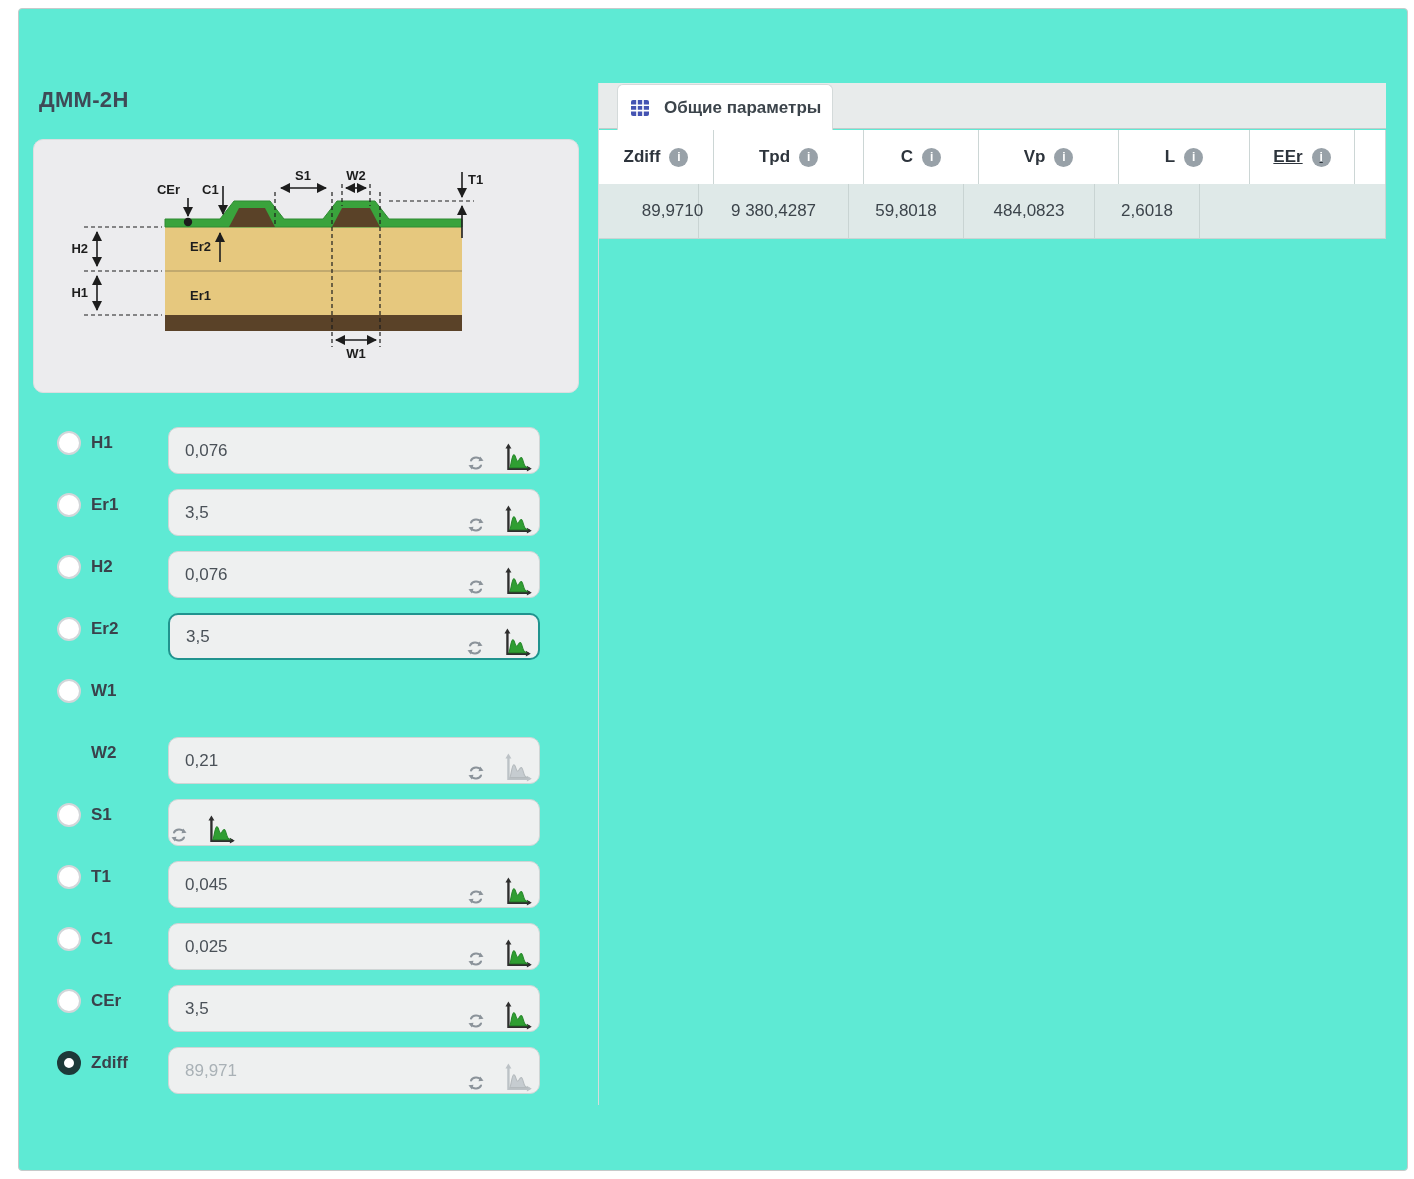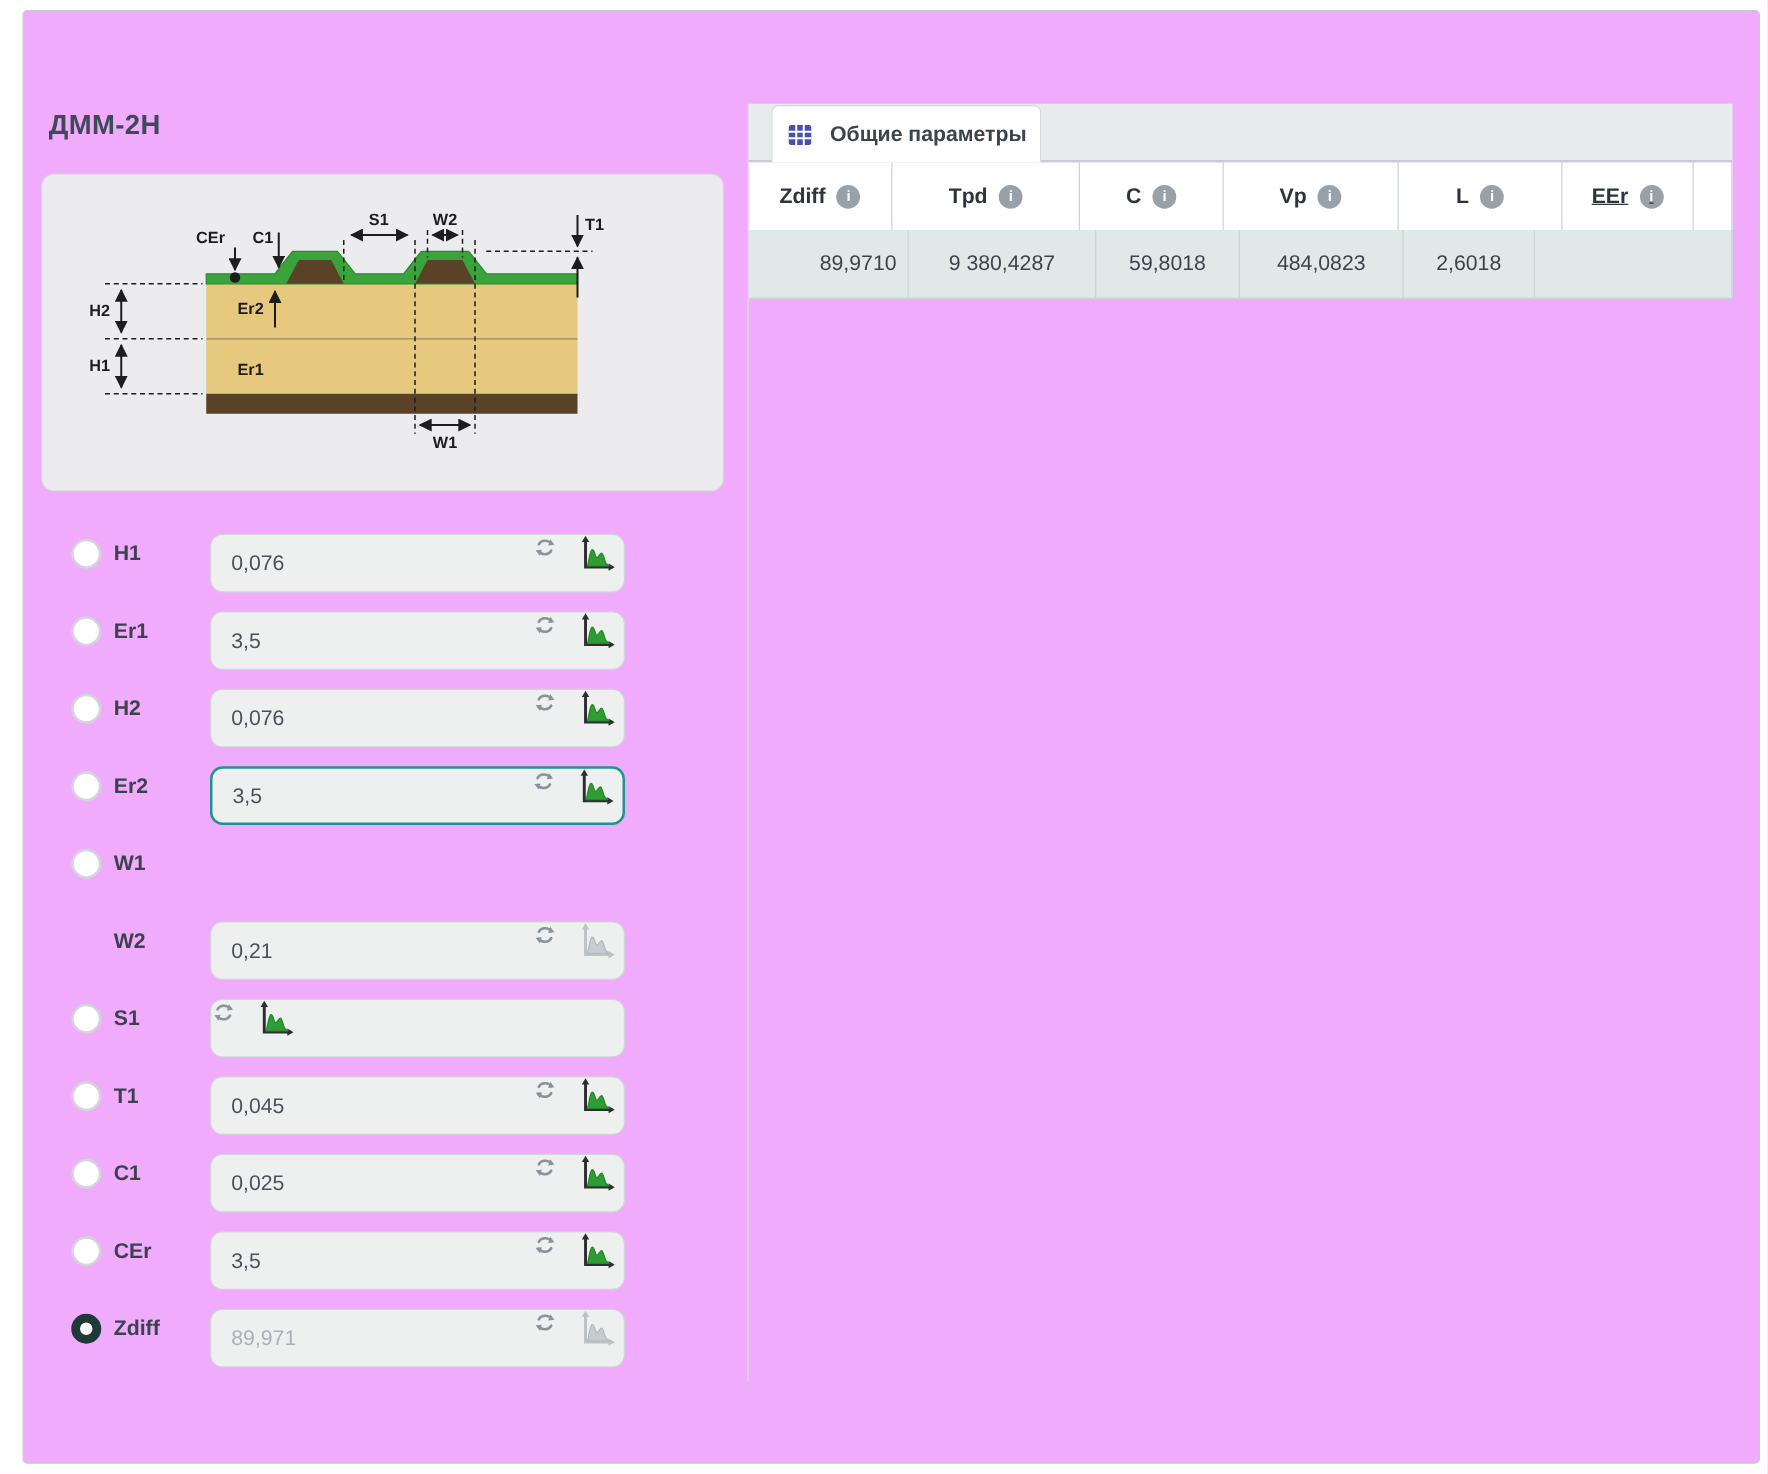--- a/index.html
+++ b/index.html
@@ -1,43 +1,43 @@
 <!DOCTYPE html>
 <html style="--accent-focus: #20938e; --radio-selected: #1d3938; --tab-icon: #4453b2; --chart-green: #2f9e32; --result-row-bg: #dfe9e8; --substrate: #e6c87e; --mask-green: #3aa33c; --copper-brown: #5a4228; --er2-label: #e02818;"><head>
 <meta charset="utf-8">
 <style>
   * { margin:0; padding:0; box-sizing:border-box; }
   html,body { width:1414px; height:1179px; background:#ffffff;
     font-family:"Liberation Sans","DejaVu Sans",sans-serif; }
   body { position:relative; overflow:hidden; }
 
   .frame { position:absolute; left:18px; top:8px; width:1390px; height:1163px;
-    border:1px solid #c6caca; border-radius:4px; background:#f0abfc; }
+    border:1px solid #c6caca; border-radius:4px; background:#5eead4; }
 
   
   .title { position:absolute; left:20px; top:78px; font-size:22px; font-weight:600;
     color:#3e4a56; letter-spacing:.3px; }
 
   .diagram-box { position:absolute; left:14px; top:130px; width:546px; height:254px;
     background:#ececee; border:1px solid #dcdee0; border-radius:10px; }
   .diagram-box svg { display:block; width:546px; height:254px; }
   .dim-t { font:700 13px "Liberation Sans",sans-serif; fill:#1d1d1d; }
 
   .params { position:absolute; left:38px; top:410px; width:493px; }
   .param-row { display:flex; align-items:center; height:47px; margin-bottom:15px; }
 
   .radio { width:24px; height:24px; border-radius:50%; background:#fff;
     border:2px solid #d2d6d9; flex:0 0 24px; }
   .radio.selected { border:7px solid var(--radio-selected,#1d3938); }
   .radio.hidden { visibility:hidden; }
 
   .plabel { width:87px; padding-left:10px; font-size:17px; font-weight:600; color:#3a424b; }
 
-  .field { width:332px; height:47px; background:#eef0f0; border:1px solid #cfd5d5;
-    border-radius:10px; display:flex; align-items:flex-start;margin-top:16px; }
+  .field { width:372px; height:47px; background:#eef0f0; border:1px solid #cfd5d5;
+    border-radius:10px; display:flex; align-items:flex-end;margin-top:16px; }
   .field.focused { border:2px solid var(--accent-focus,#20938e); }
   .pinput { flex:1; min-width:0; height:100%; background:transparent; border:none; outline:none;
     padding-left:16px; font-family:inherit; font-size:17px; font-weight:500; color:#4a5158; }
   .field.disabled .pinput { color:#a9b1b6; }
 
   .stepper { width:20px; height:20px; color:#8b939a; margin-right:16px; flex:0 0 20px; cursor:pointer; }
   .stepper svg { display:block; }
 
   .chart-btn { width:30px; height:30px; margin-right:7px; flex:0 0 30px; cursor:pointer; }
   .chart-btn svg { display:block; }
@@ -407,21 +407,21 @@
     <span class="th-name">L</span>
     <span class="info">i</span>
   </div>
         <div class="th" style="width: 105px; text-decoration: underline;">
     <span class="th-name">EEr</span>
     <span class="info">i</span>
   </div>
         <div class="th spacer"></div>
       </div>
     <div class="trow">
-        <div class="td" style="width: 128px; padding-left: 48px;">89,9710</div>
+        <div class="td" style="width: 100px; padding-left: 48px;">89,9710</div>
         <div class="td" style="width: 150px;">9 380,4287</div>
         <div class="td" style="width: 115px;">59,8018</div>
         <div class="td" style="width: 131px;">484,0823</div>
         <div class="td" style="width: 105px;">2,6018</div>
         <div class="td spacer"></div>
       </div>
   </div>
 </div>
 
 </body></html>

